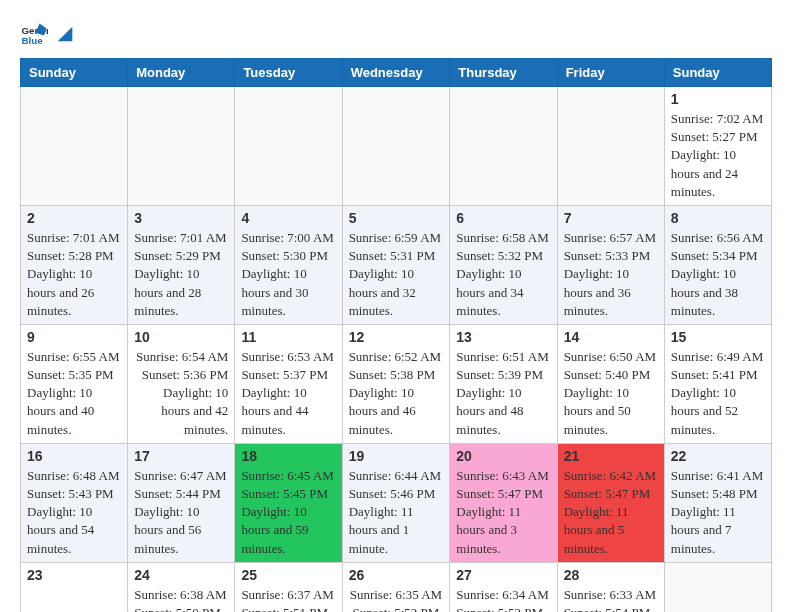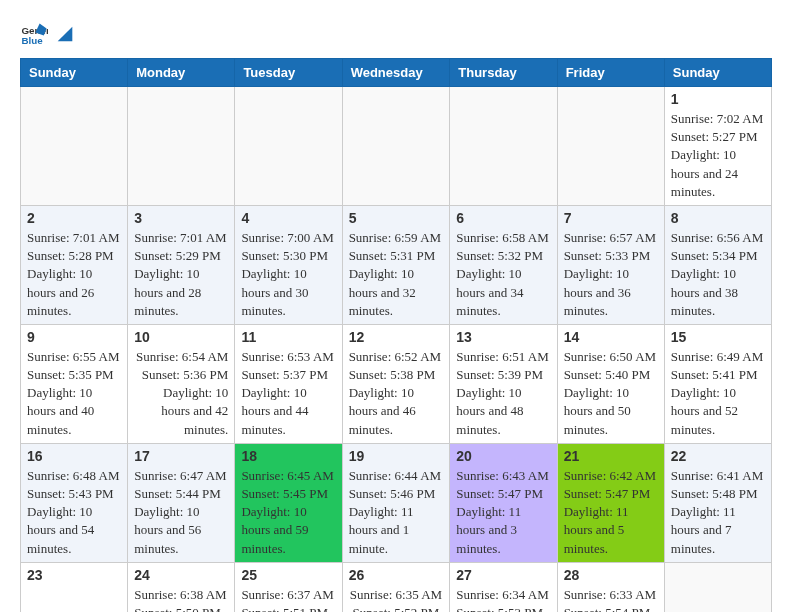--- a/index.html
+++ b/index.html
@@ -252,27 +252,27 @@
           <div class="day-info" style="white-space: pre-line;">Sunrise: 6:45 AM
 Sunset: 5:45 PM
 Daylight: 10 hours and 59 minutes.</div>
         </td>
         <td style="background: rgb(240, 244, 250);">
           <div class="day-number">19</div>
           <div class="day-info" style="white-space: pre-line;">Sunrise: 6:44 AM
 Sunset: 5:46 PM
 Daylight: 11 hours and 1 minute.</div>
         </td>
-        <td style="background: #c4b5fd;">
+        <td style="background: #f9a8d4;">
           <div class="day-number">20</div>
           <div class="day-info" style="white-space: pre-line;">Sunrise: 6:43 AM
 Sunset: 5:47 PM
 Daylight: 11 hours and 3 minutes.</div>
         </td>
-        <td style="background: #84cc16;">
+        <td style="background: #ef4444;">
           <div class="day-number">21</div>
           <div class="day-info" style="white-space: pre-line;">Sunrise: 6:42 AM
 Sunset: 5:47 PM
 Daylight: 11 hours and 5 minutes.</div>
         </td>
         <td style="background: rgb(240, 244, 250);">
           <div class="day-number">22</div>
           <div class="day-info" style="white-space: pre-line;">Sunrise: 6:41 AM
 Sunset: 5:48 PM
 Daylight: 11 hours and 7 minutes.</div>

